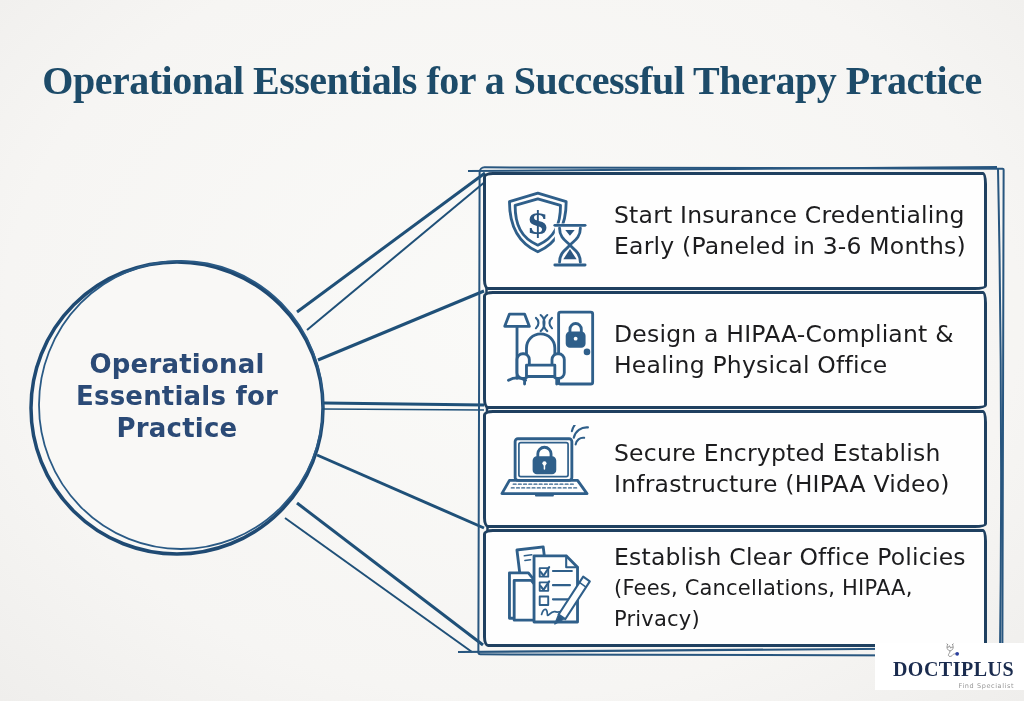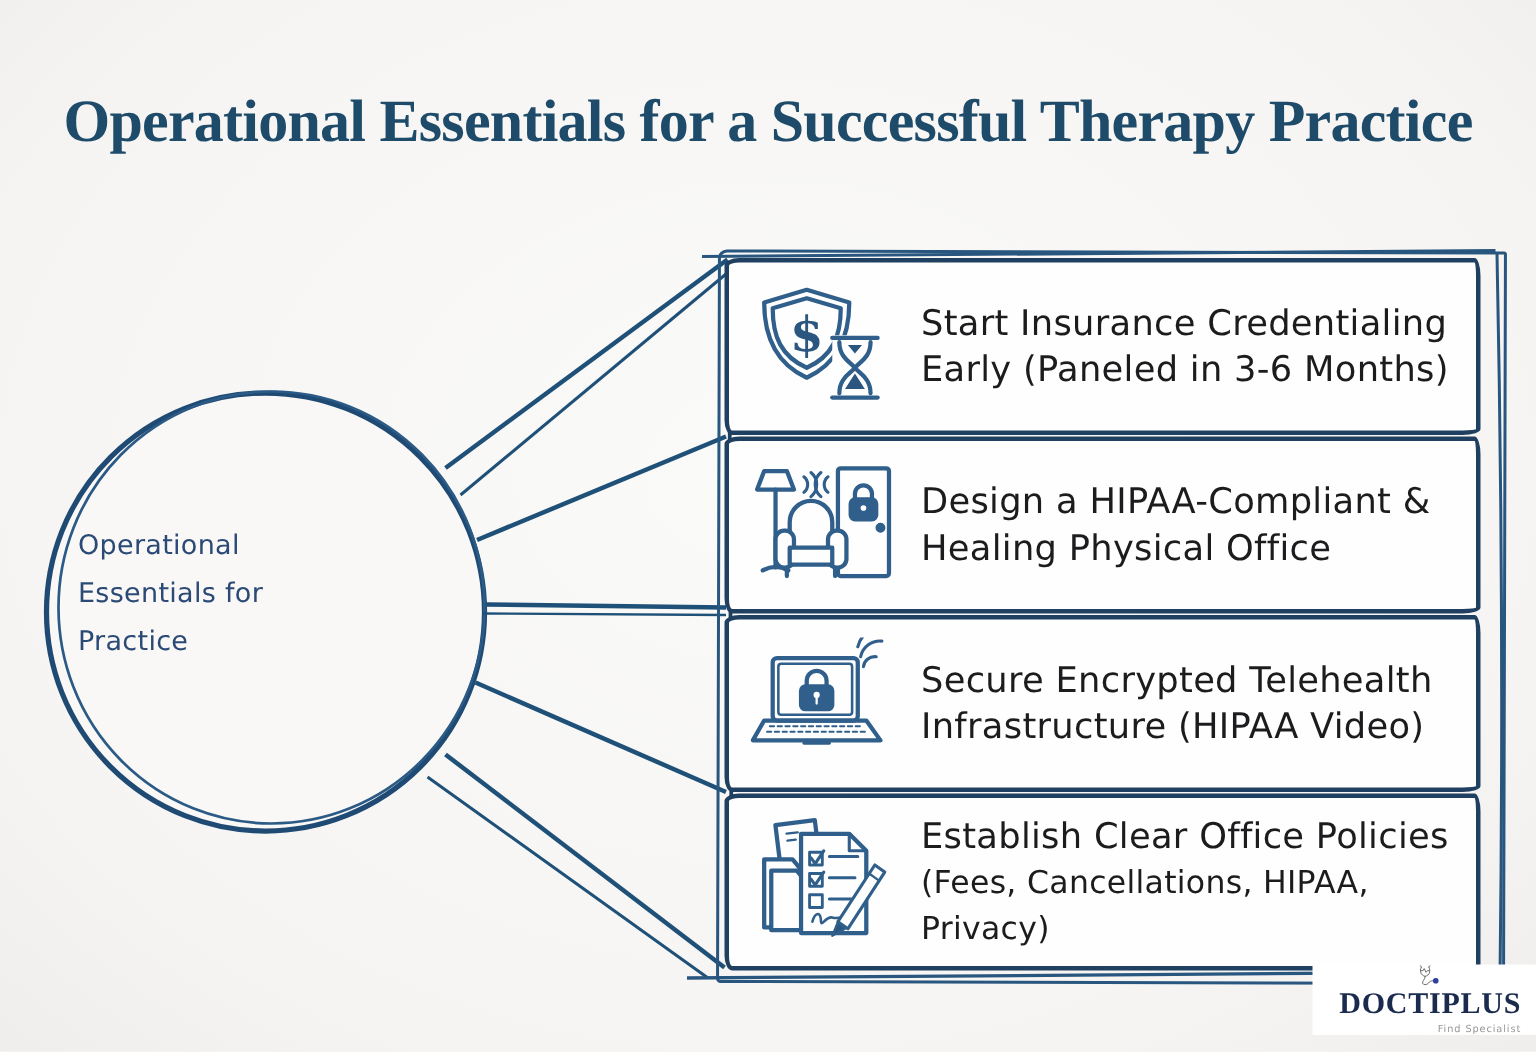--- a/index.html
+++ b/index.html
@@ -20,22 +20,22 @@
     text-align: center;
     font-family: "Liberation Serif", serif;
     font-size: 40px; font-weight: 600; letter-spacing: -0.5px;
     color: #1d4b69;
   }
   svg.diagram-layer {
     position: absolute; left: 0; top: 0; z-index: 1;
   }
   .center-label {
     position: absolute; left: 52px; top: 348px; width: 250px; z-index: 2;
-    text-align: left;
-    font-weight: normal; font-size: 18px; line-height: 32px;
+    text-align: center;
+    font-weight: bold; font-size: 26px; line-height: 32px;
     color: #2b4a76; letter-spacing: 0.2px;
   }
   .item-box {
     position: absolute; left: 483px; width: 504px; height: 118px; z-index: 2;
     background: #fefefe;
     border: 3px solid #1f4060;
     border-radius: 10px 4px 12px 5px / 5px 12px 4px 10px;
     display: flex; align-items: center; padding-left: 12px;
   }
   .box-1 { top: 172px; }
@@ -175,21 +175,21 @@
           <circle cx="47" cy="40" r="2.2" fill="#fefefe" stroke="none"></circle>
           <line x1="47" y1="42" x2="47" y2="46" stroke="#fefefe" stroke-width="1.6"></line>
 
           <path d="M10 58 L82 58 L92 72 L2 72 Z"></path>
           <path d="M14 62 h64 M12 66 h70" stroke-width="1.4" stroke-dasharray="3 2.5"></path>
           <path d="M38 74 h18" stroke-width="2"></path>
         </g>
       </svg>
     </div>
     <div class="item-text">
-      <div>Secure Encrypted Telehealth</div>
+      <div>Secure Encrypted Establish</div>
       <div>Infrastructure (HIPAA Video)</div>
     </div>
   </div>
 
   <div class="item-box box-4">
     <div class="item-icon">
       <svg width="104" height="88" viewBox="0 0 110 92">
         <g class="ic" stroke-width="2.6">
 
           <rect class="ic-white" x="20" y="4" width="28" height="36" transform="rotate(-7 34 22)"></rect>

